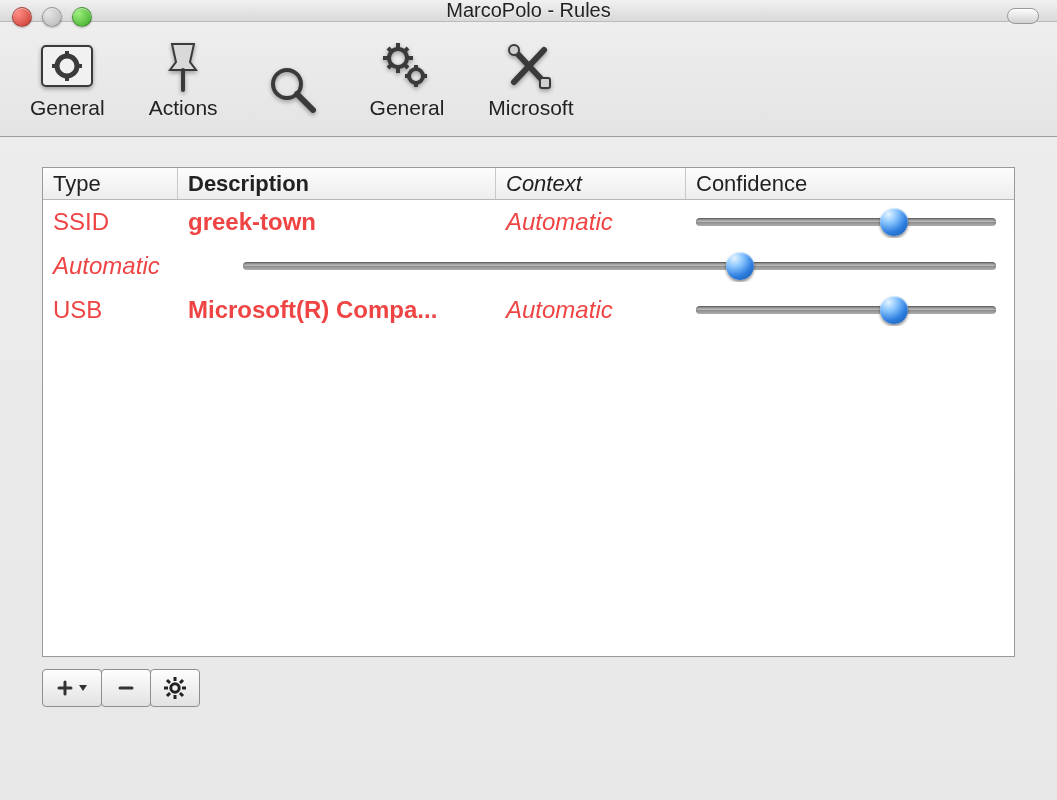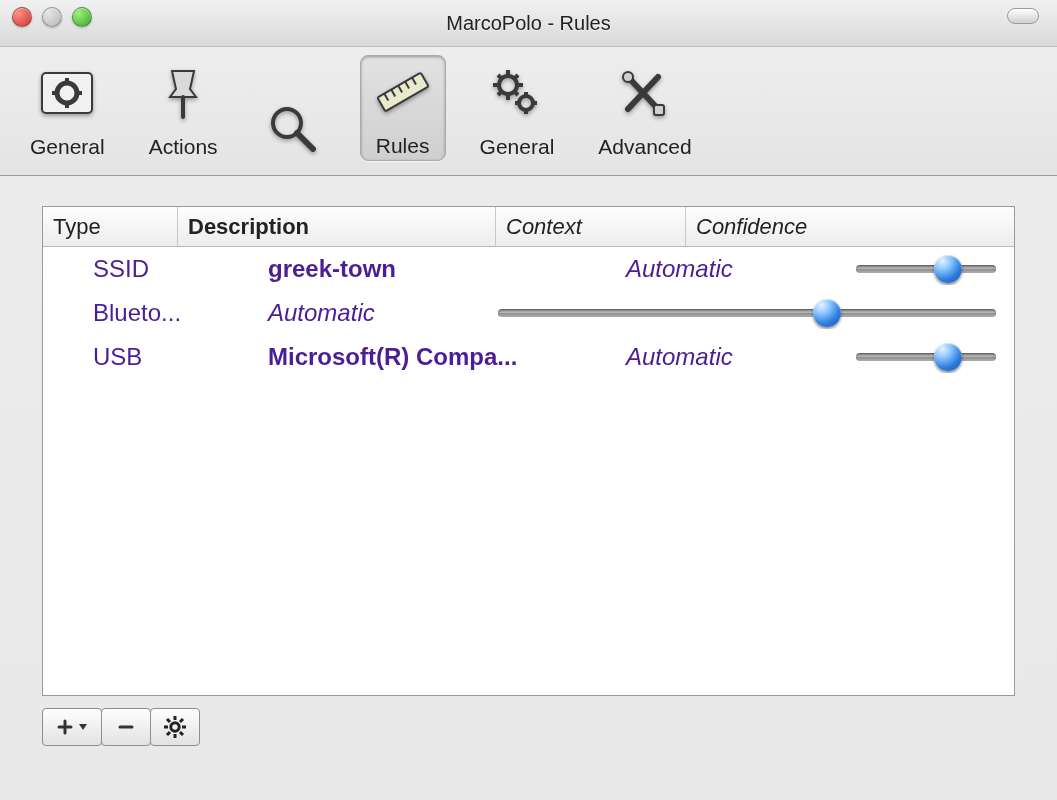--- a/index.html
+++ b/index.html
@@ -9,21 +9,21 @@
     font-family: "Lucida Grande", "Helvetica Neue", Arial, sans-serif;
     background: #ededed;
     overflow: hidden;
   }
   .window {
     width: 1057px;
     height: 800px;
     background: linear-gradient(#ededed, #e8e8e8);
   }
   .titlebar {
-    height: 47px;
+    height: 22px;
     background: linear-gradient(#f1f1f1, #d9d9d9);
     border-bottom: 1px solid #bbb;
     position: relative;
     display: flex;
     align-items: center;
     justify-content: center;
   }
   .traffic-lights {
     position: absolute;
     left: 12px;
@@ -61,21 +61,21 @@
     align-items: flex-end;
     gap: 24px;
     padding: 8px 20px 14px 20px;
     background: linear-gradient(#eeeeee, #e4e4e4);
     border-bottom: 1px solid #9c9c9c;
   }
   .toolbar-item {
     display: flex;
     flex-direction: column;
     align-items: center;
-    gap: 12px;
+    gap: 0;
     padding: 6px 10px 2px 10px;
     border-radius: 8px;
     cursor: default;
   }
   .toolbar-item.selected {
     background: linear-gradient(#e2e2e2, #cfcfcf);
     box-shadow: inset 0 1px 3px rgba(0,0,0,0.35), 0 1px 0 rgba(255,255,255,0.6);
     border: 1px solid #aaa;
   }
   .toolbar-label {
@@ -95,54 +95,53 @@
   }
   .table-frame {
     background: #fff;
     border: 1px solid #9a9a9a;
     height: 490px;
     display: flex;
     flex-direction: column;
   }
   .table-header {
     display: flex;
-    height: 40px;
+    height: 32px;
     background: linear-gradient(#fdfdfd, #ededed);
     border-bottom: 1px solid #b8b8b8;
   }
   .th {
     border-right: 1px solid #c8c8c8;
     padding: 6px 10px;
     font-size: 22px;
     color: #222;
     display: flex;
     align-items: center;
     white-space: nowrap;
     overflow: hidden;
   }
   .th:last-child { border-right: none; }
   .col-type { width: 135px; }
   .col-desc { width: 318px; font-weight: bold; }
   .col-ctx  { width: 190px; font-style: italic; }
-  .col-conf { flex: 1; font-style: italic; }
+  .col-conf { flex: 1; }
 
   .table-body { flex: 1; overflow: hidden; }
   .table-row {
     display: flex;
     align-items: center;
     height: 44px;
   }
   .td {
     padding: 2px 10px;
     font-size: 24px;
-    color: #4c1d95;
+    color: #ef4444;
     white-space: nowrap;
     overflow: hidden;
     text-overflow: ellipsis;
-    margin-left: 40px;
   }
   .td.col-conf { padding-right: 18px; }
 
   .slider {
     position: relative;
     width: 100%;
     height: 28px;
   }
   .slider-track {
     position: absolute;
@@ -219,31 +218,20 @@
         <div class="toolbar-label">Actions</div>
       </div>
       <div class="toolbar-item">
         <div class="toolbar-icon">
           <svg width="62" height="56" viewBox="0 0 62 56">
         <circle cx="24" cy="22" r="14" fill="none" stroke="#3a3a3a" stroke-width="4"></circle>
         <path d="M34 32 L50 48" stroke="#3a3a3a" stroke-width="6" stroke-linecap="round"></path>
       </svg>
         </div>
       </div>
-      <div class="toolbar-item selected">
-        <div class="toolbar-icon">
-          <svg width="62" height="56" viewBox="0 0 62 56">
-        <g transform="rotate(-30 31 28)">
-          <rect x="6" y="20" width="50" height="16" rx="2" fill="#e9e9cc" stroke="#3a3a3a" stroke-width="2"></rect>
-          <path d="M14 20 v8 M22 20 v8 M30 20 v8 M38 20 v8 M46 20 v8" stroke="#3a3a3a" stroke-width="2"></path>
-        </g>
-      </svg>
-        </div>
-        <div class="toolbar-label">Rules</div>
-      </div>
       <div class="toolbar-item">
         <div class="toolbar-icon">
           <svg width="62" height="56" viewBox="0 0 62 56">
         <g fill="none" stroke="#3a3a3a" stroke-width="4">
           <circle cx="22" cy="20" r="9"></circle>
           <path d="M22 5v5M22 30v5M7 20h5M32 20h5M12 10l4 4M28 26l4 4M32 10l-4 4M16 26l-4 4"></path>
           <circle cx="40" cy="38" r="7"></circle>
           <path d="M40 27v4M40 45v4M29 38h4M47 38h4"></path>
         </g>
       </svg>
@@ -252,21 +240,21 @@
       </div>
       <div class="toolbar-item">
         <div class="toolbar-icon">
           <svg width="62" height="56" viewBox="0 0 62 56">
         <path d="M14 12 L44 44" stroke="#3a3a3a" stroke-width="6" stroke-linecap="round"></path>
         <path d="M44 12 L14 44" stroke="#3a3a3a" stroke-width="6" stroke-linecap="round"></path>
         <circle cx="14" cy="12" r="5" fill="#d0d0d0" stroke="#3a3a3a" stroke-width="2"></circle>
         <rect x="40" y="40" width="10" height="10" rx="2" fill="#d0d0d0" stroke="#3a3a3a" stroke-width="2"></rect>
       </svg>
         </div>
-        <div class="toolbar-label">Advanced</div>
+        <div class="toolbar-label">Microsoft</div>
       </div>
     </div>
 
   <div class="content-area">
 
     <div class="table-frame">
       <div class="table-header">
         <div class="th col-type">Type</div>
         <div class="th col-desc">Description</div>
         <div class="th col-ctx">Context</div>
@@ -278,21 +266,20 @@
             <div class="td col-desc">greek-town</div>
             <div class="td col-ctx">Automatic</div>
             <div class="td col-conf">
               <div class="slider">
                 <div class="slider-track"></div>
                 <div class="slider-thumb" style="left: 66%;"></div>
               </div>
             </div>
           </div>
           <div class="table-row">
-            <div class="td col-type">Blueto...</div>
             <div class="td col-ctx">Automatic</div>
             <div class="td col-conf">
               <div class="slider">
                 <div class="slider-track"></div>
                 <div class="slider-thumb" style="left: 66%;"></div>
               </div>
             </div>
           </div>
           <div class="table-row">
             <div class="td col-type">USB</div>

